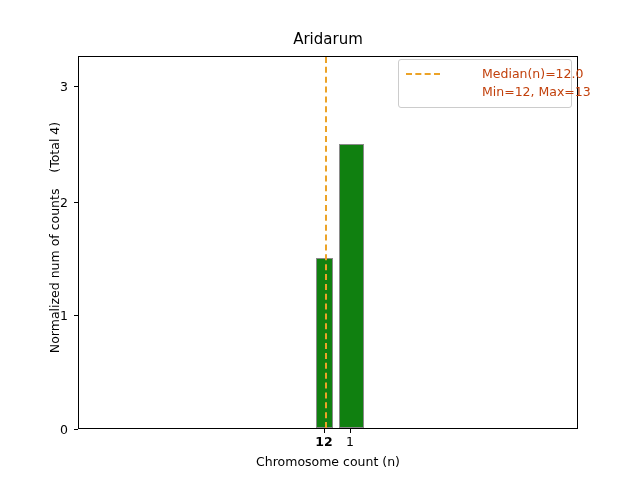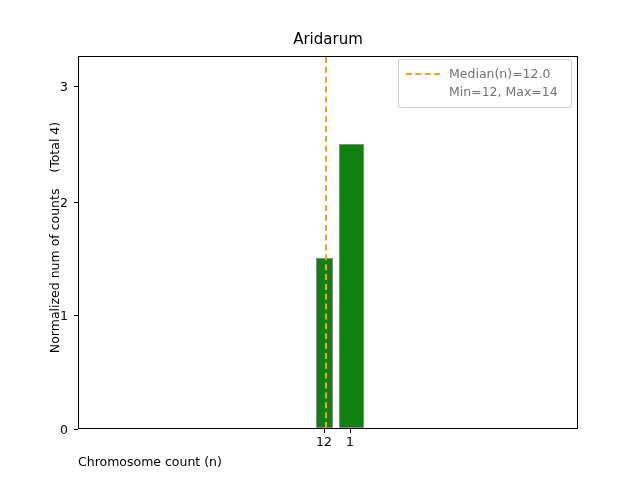--- a/index.html
+++ b/index.html
@@ -95,20 +95,21 @@
     width: 40px;
     line-height: 14px;
   }
 
   
   #xlabel {
     position: absolute;
     left: 78px;
     top: 454px;
     width: 500px;
+    text-align: center;
     font-size: 12.5px;
     color: #000000;
   }
   #ylabel {
     position: absolute;
     left: -136px;
     top: 230px;
     width: 380px;
     text-align: center;
     font-size: 12.5px;
@@ -139,23 +140,24 @@
     height: 0;
     border-top: 2.6px dashed #eca327;
     margin-right: 9px;
     flex: none;
   }
   .legend-swatch.blank {
     border-top: none;
   }
   .legend-text {
     font-size: 12.5px;
-    color: #737373;
+    color: #c2410c;
     white-space: nowrap;
     line-height: 16px;
+    margin-left: 33px;
   }
 </style>
 </head>
 <body>
 
 <div id="figure">
 
   <div id="chart-title">Aridarum</div>
 
   <div class="ytick-label" style="top:80px;">3</div>
@@ -164,21 +166,21 @@
   <div class="ytick-label" style="top:196px;">2</div>
   <div class="ytick-mark" style="top:202px;"></div>
 
   <div class="ytick-label" style="top:309px;">1</div>
   <div class="ytick-mark" style="top:315px;"></div>
 
   <div class="ytick-label" style="top:423px;">0</div>
   <div class="ytick-mark" style="top:429px;"></div>
 
   <div class="xtick-mark" style="left:324px;"></div>
-  <div class="xtick-label" style="left:304px;">12</div>
+  <div class="xtick-label" style="left:304px;font-weight:bold;">12</div>
 
   <div class="xtick-mark" style="left:350px;"></div>
   <div class="xtick-label" style="left:330px;">1</div>
 
   <div id="plot-area">
 
     <div class="bar" style="left:237px; width:17px; height:170.5px;"></div>
 
     <div class="bar" style="left:260px; width:25px; height:284.2px;"></div>
 
@@ -186,21 +188,21 @@
 
   </div>
 
   <div id="legend">
     <div class="legend-row">
       <span class="legend-swatch"></span>
       <span class="legend-text">Median(n)=12.0</span>
     </div>
     <div class="legend-row">
       <span class="legend-swatch blank"></span>
-      <span class="legend-text">Min=12, Max=14</span>
+      <span class="legend-text">Min=12, Max=13</span>
     </div>
   </div>
 
   <div id="xlabel">Chromosome count (n)</div>
 
   <div id="ylabel">Normalized num of counts    (Total 4)</div>
 
 </div>
 
 </body></html>

